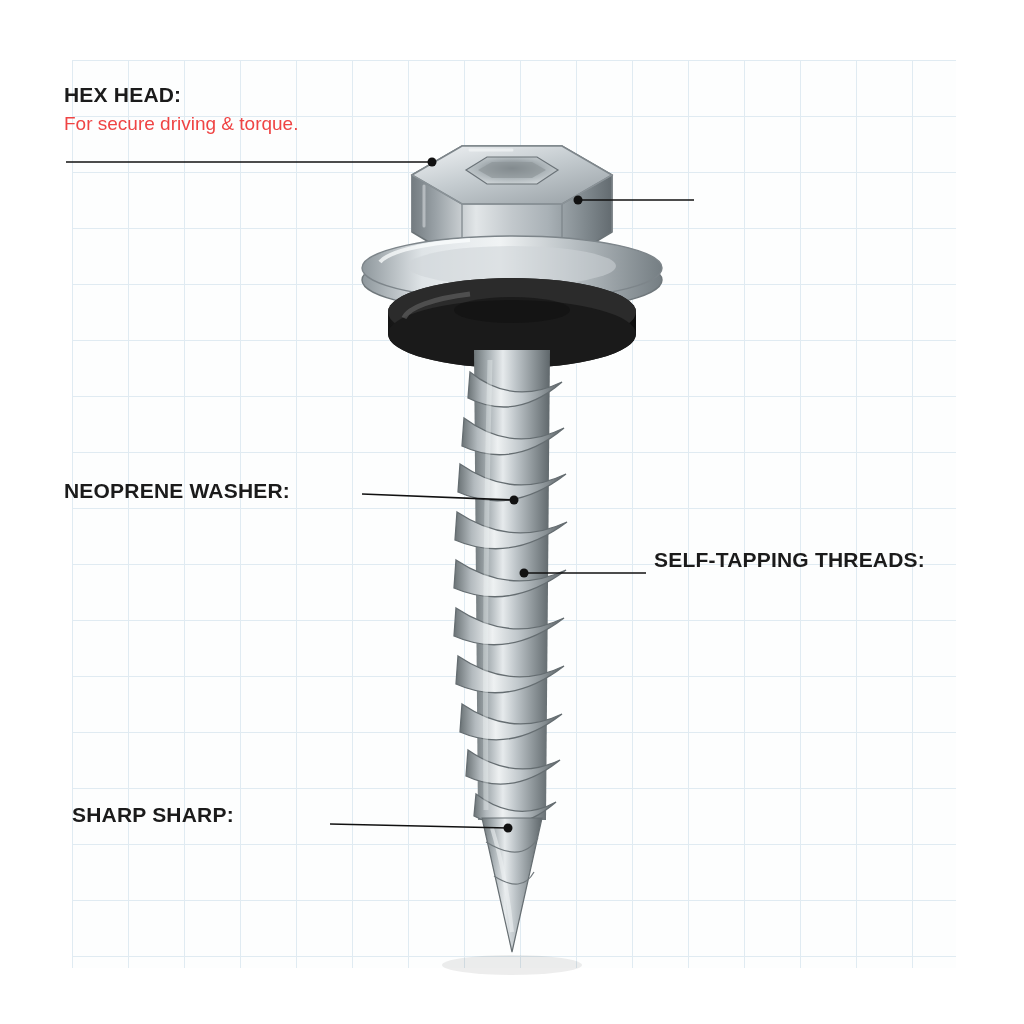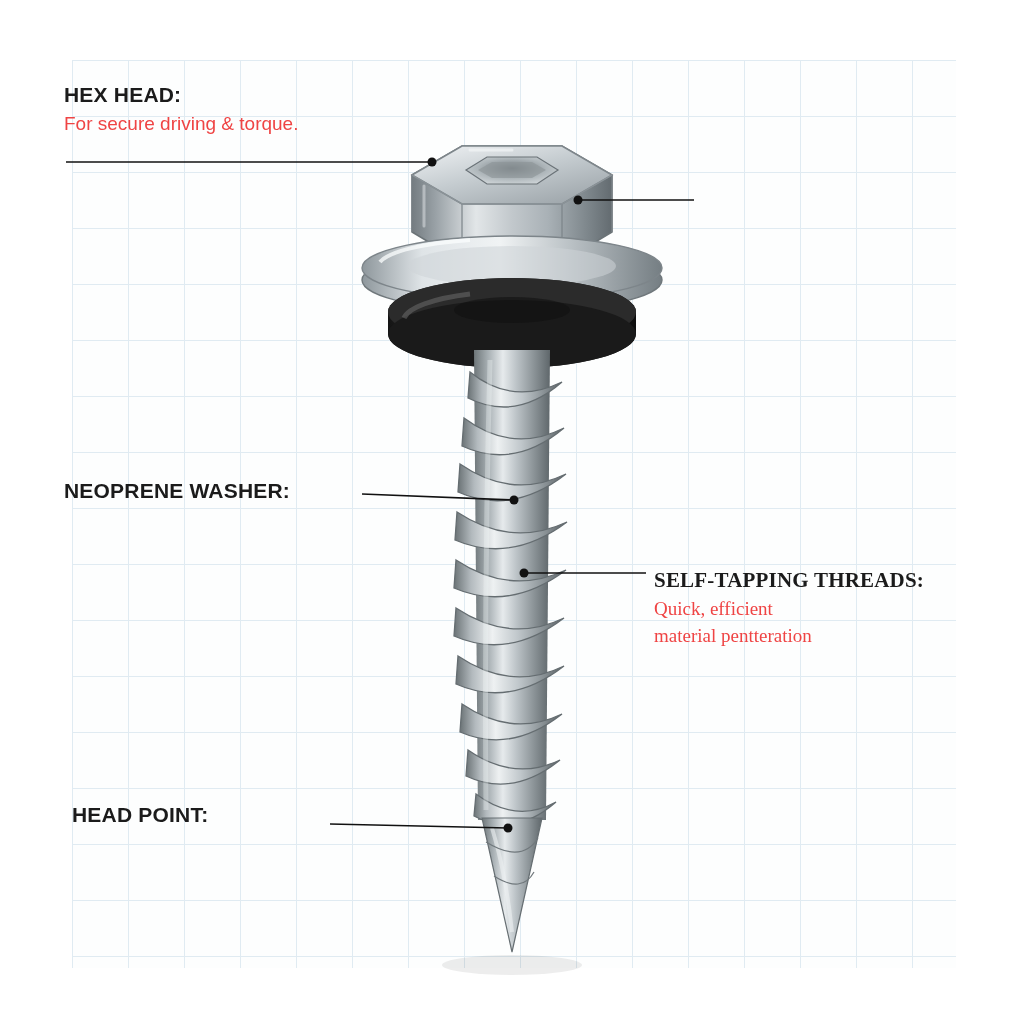--- a/index.html
+++ b/index.html
@@ -53,21 +53,21 @@
     font-size: 19px;
     line-height: 27px;
     color: #ef4444;
     margin-top: 2px;
     white-space: pre-line;
   }
 
   #callout-hex      { left: 64px;  top: 82px;  }
   #callout-neo-r    { left: 703px; top: 143px; }
   #callout-neo-l    { left: 64px;  top: 478px; }
-  #callout-threads  { left: 654px; top: 567px; font-family: Liberation Serif, serif; }
+  #callout-threads  { left: 654px; top: 547px; }
   #callout-point    { left: 72px;  top: 802px; }
 </style>
 </head>
 <body>
 
 <div id="stage">
 
   <div id="grid-panel"></div>
 
   <svg id="screw" viewBox="0 0 1024 1024">
@@ -204,21 +204,19 @@
   </div>
 
 
   <div class="callout" id="callout-neo-l">
     <div class="c-title">NEOPRENE WASHER:</div>
     <div class="c-body"></div>
   </div>
 
   <div class="callout" id="callout-threads">
     <div class="c-title">SELF-TAPPING THREADS:</div>
-    <div class="c-body">Quick, efficient
-material pentteration</div>
   </div>
 
   <div class="callout" id="callout-point">
-    <div class="c-title">HEAD POINT:</div>
+    <div class="c-title">SHARP SHARP:</div>
   </div>
 
 </div>
 
 </body></html>

